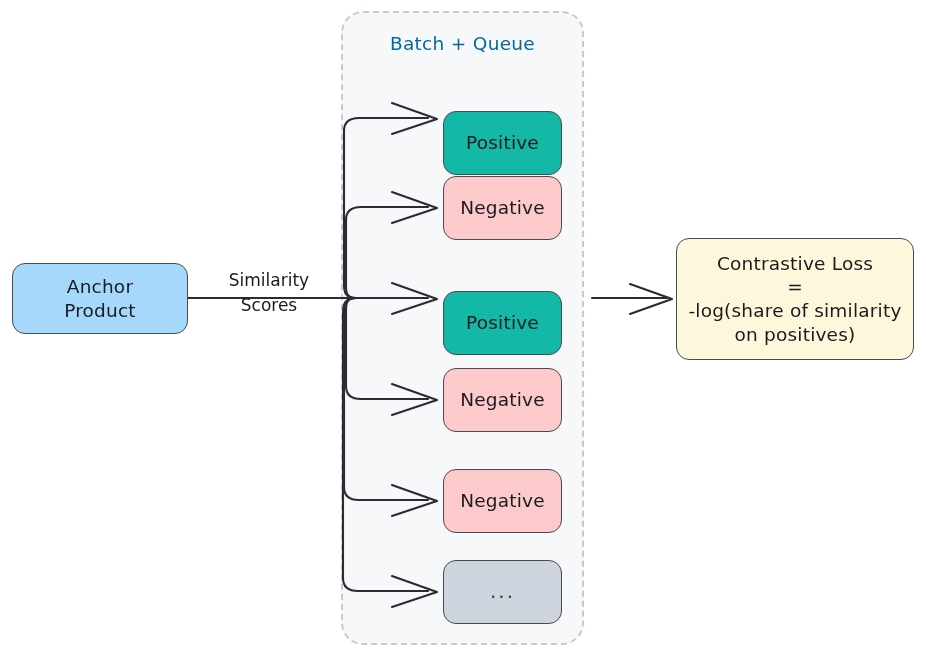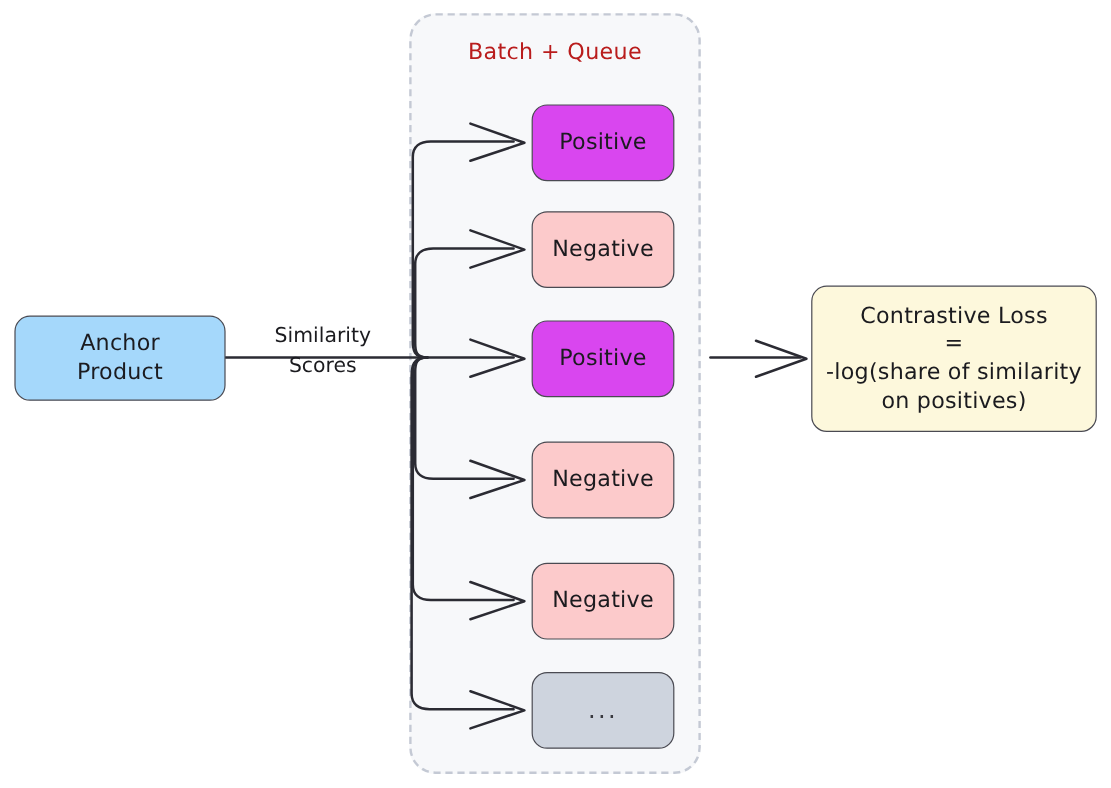--- a/index.html
+++ b/index.html
@@ -57,22 +57,23 @@
     font-size: 18.5px;
     justify-content: flex-end;
   }
   .queue-item {
     left: 443px;
     width: 119px;
     height: 64px;
     font-size: 18.5px;
   }
   .queue-item.positive {
-    background: #d946ef;
+    background: #14b8a6;
     font-style: normal;
+    margin-top: 24px;
   }
   .queue-item.negative {
     background: #fccacb;
   }
   .queue-item.ellipsis {
     background: #ced4de;
     font-style: normal;
     font-size: 20px;
     letter-spacing: 2px;
     color: #3a3a40;
@@ -98,21 +99,21 @@
     border: 2px dashed #c4c9d4;
     border-radius: 22px;
   }
   #batch-title {
     position: absolute;
     left: 341px;
     top: 33px;
     width: 243px;
     text-align: center;
     font-size: 18.5px;
-    color: #b91c1c;
+    color: #0369a1;
     font-family: "DejaVu Sans", sans-serif;
     letter-spacing: 0.3px;
   }
   
   #similarity-label {
     position: absolute;
     left: 206px;
     top: 268px;
     width: 126px;
     text-align: center;

